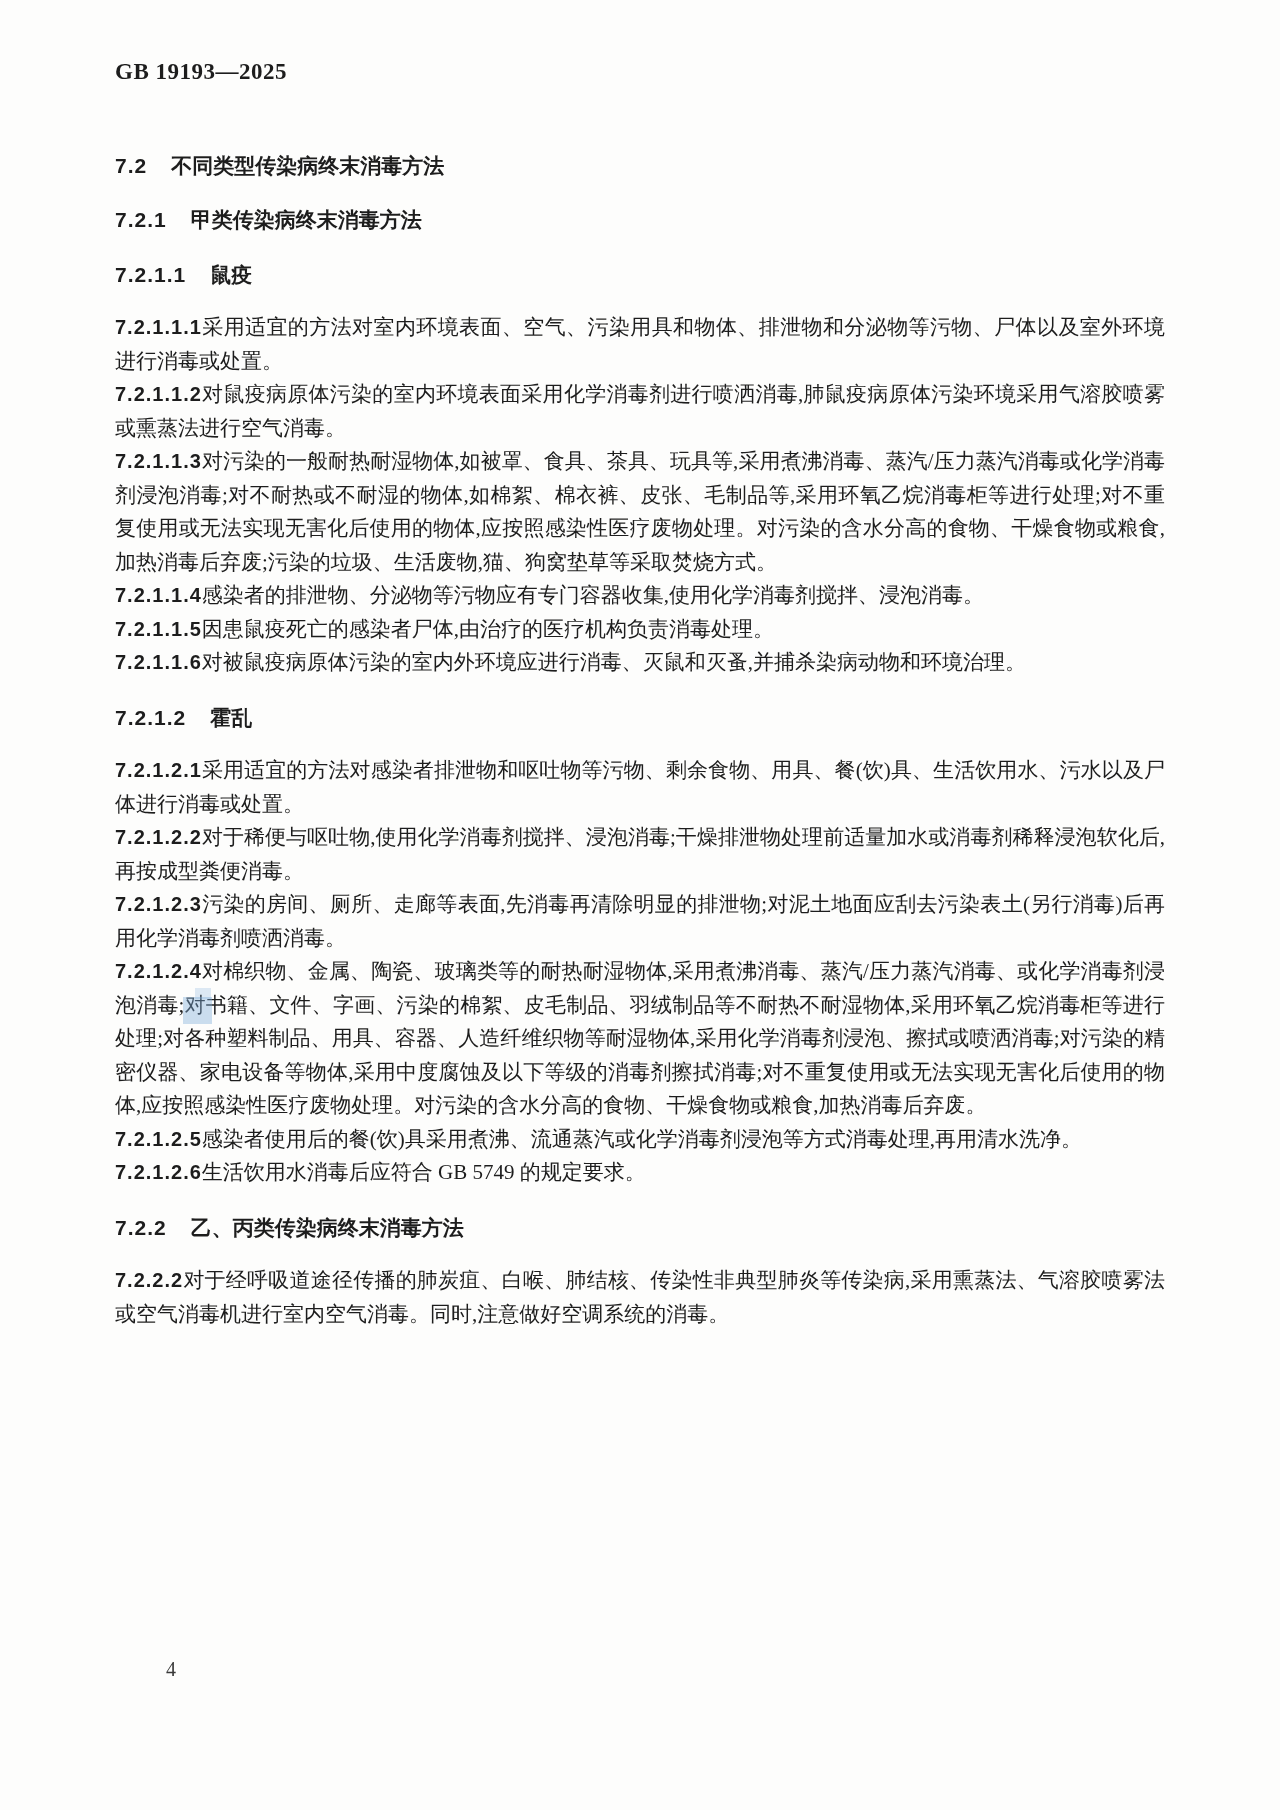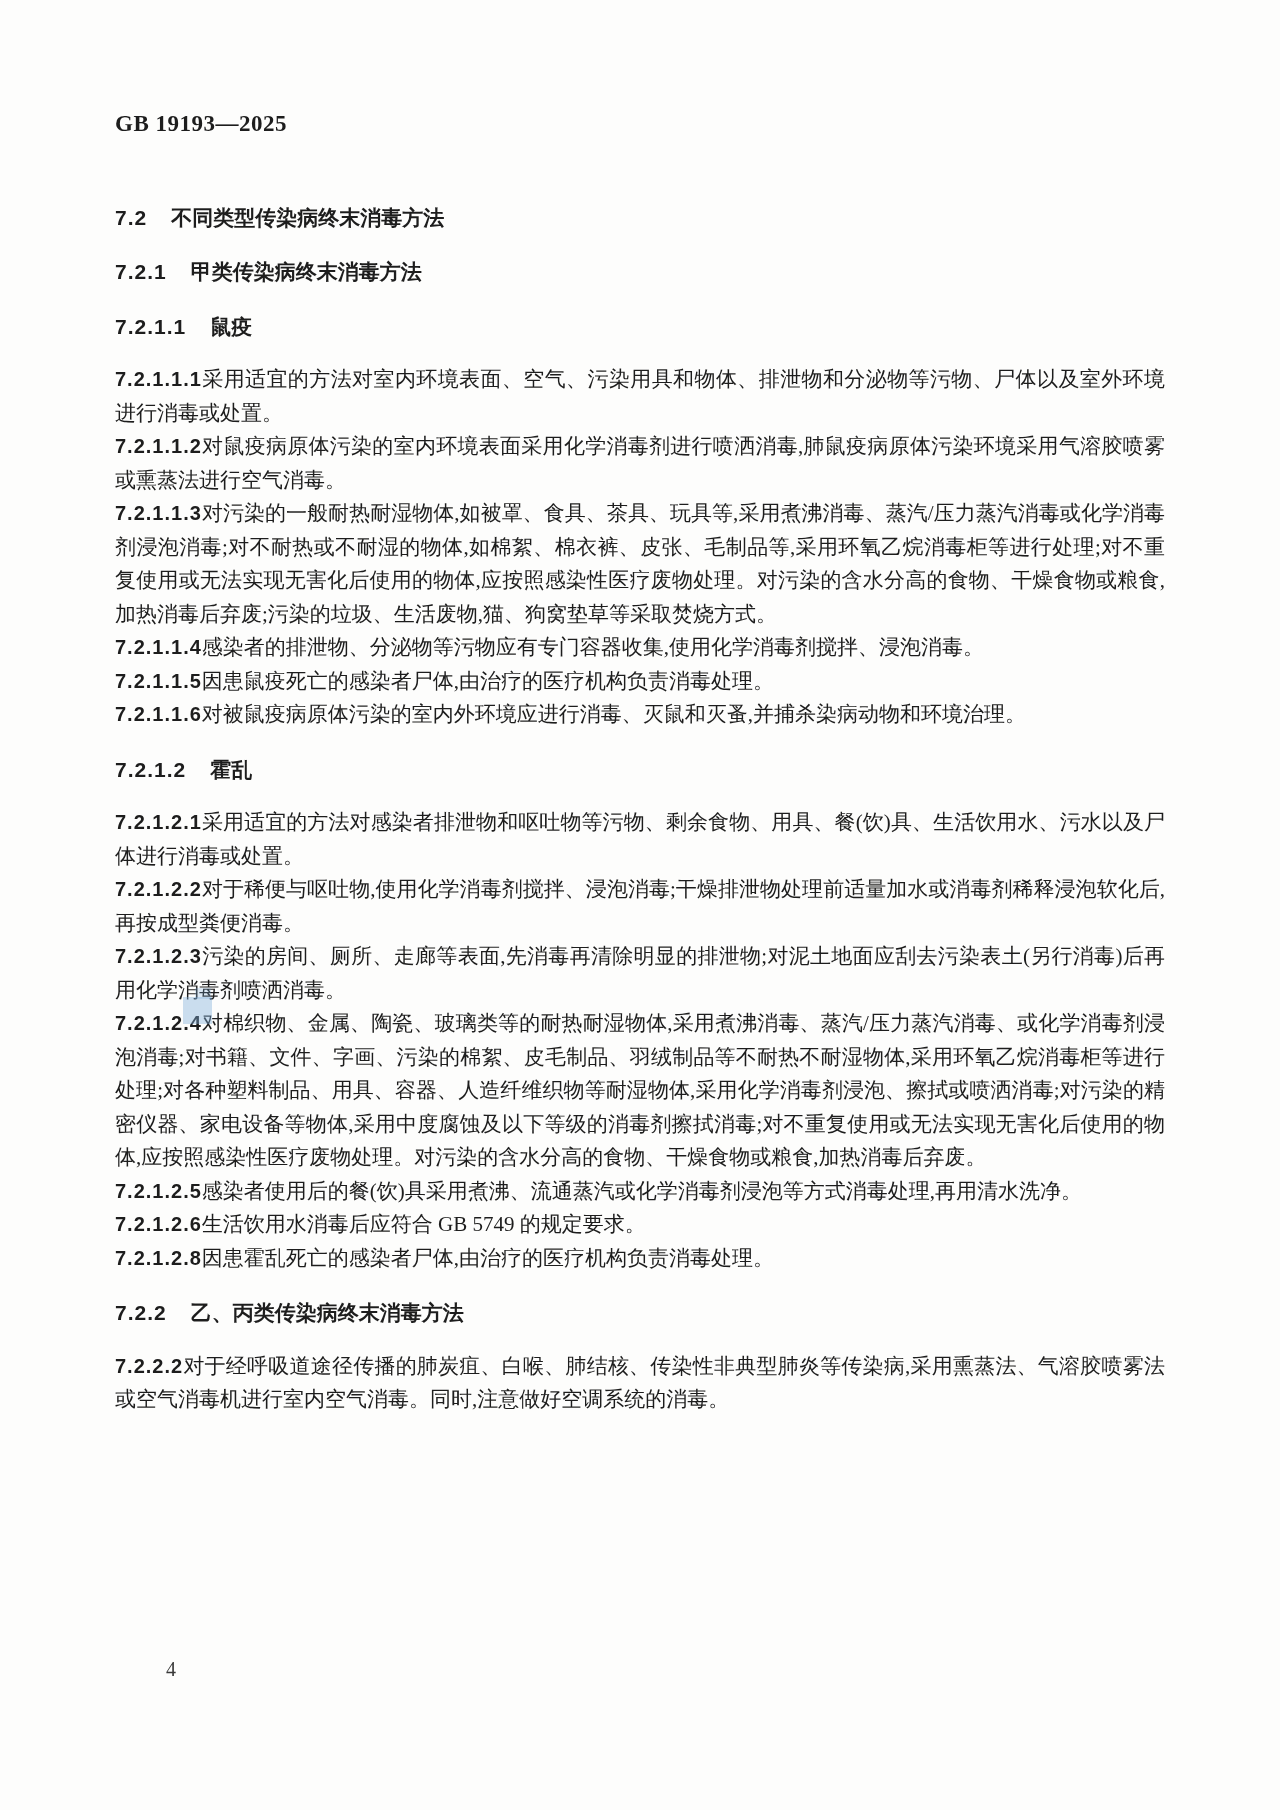--- a/index.html
+++ b/index.html
@@ -7,21 +7,21 @@
     position:relative;
     width:1280px; height:1810px;
     margin:0 auto;
     background:#fdfdfc;
     overflow:hidden;
     font-family:"Liberation Serif","DejaVu Serif",serif;
     color:#1d1d1d;
   }
   .content { padding:0 115px; }
   .doc-header {
-    margin:0; padding-top:109px;
+    margin:0; padding-top:57px;
     font-size:23px; line-height:1.3;
     font-weight:bold;
     letter-spacing:0.5px;
     font-family:"Liberation Serif","DejaVu Serif",serif;
   }
   .heading {
     margin:21px 0 20px 0;
     font-size:21px; line-height:33.5px;
     font-weight:bold;
     font-family:"Liberation Sans","DejaVu Sans",sans-serif;
@@ -114,23 +114,20 @@
     </p>
     <p class="clause">
       <span class="num">7.2.1.2.4</span><span>对棉织物、金属、陶瓷、玻璃类等的耐热耐湿物体,采用煮沸消毒、蒸汽/压力蒸汽消毒、或化学消毒剂浸泡消毒;对书籍、文件、字画、污染的棉絮、皮毛制品、羽绒制品等不耐热不耐湿物体,采用环氧乙烷消毒柜等进行处理;对各种塑料制品、用具、容器、人造纤维织物等耐湿物体,采用化学消毒剂浸泡、擦拭或喷洒消毒;对污染的精密仪器、家电设备等物体,采用中度腐蚀及以下等级的消毒剂擦拭消毒;对不重复使用或无法实现无害化后使用的物体,应按照感染性医疗废物处理。对污染的含水分高的食物、干燥食物或粮食,加热消毒后弃废。</span>
     </p>
     <p class="clause">
       <span class="num">7.2.1.2.5</span><span>感染者使用后的餐(饮)具采用煮沸、流通蒸汽或化学消毒剂浸泡等方式消毒处理,再用清水洗净。</span>
     </p>
     <p class="clause">
       <span class="num">7.2.1.2.6</span><span>生活饮用水消毒后应符合 GB 5749 的规定要求。</span>
     </p>
-    <p class="clause">
-      <span class="num">7.2.1.2.8</span><span>因患霍乱死亡的感染者尸体,由治疗的医疗机构负责消毒处理。</span>
-    </p>
 
     <p class="heading">
       <span class="num">7.2.2</span><span>乙、丙类传染病终末消毒方法</span>
     </p>
 
     <p class="clause">
       <span class="num">7.2.2.2</span><span>对于经呼吸道途径传播的肺炭疽、白喉、肺结核、传染性非典型肺炎等传染病,采用熏蒸法、气溶胶喷雾法或空气消毒机进行室内空气消毒。同时,注意做好空调系统的消毒。</span>
     </p>
 
   </div>

